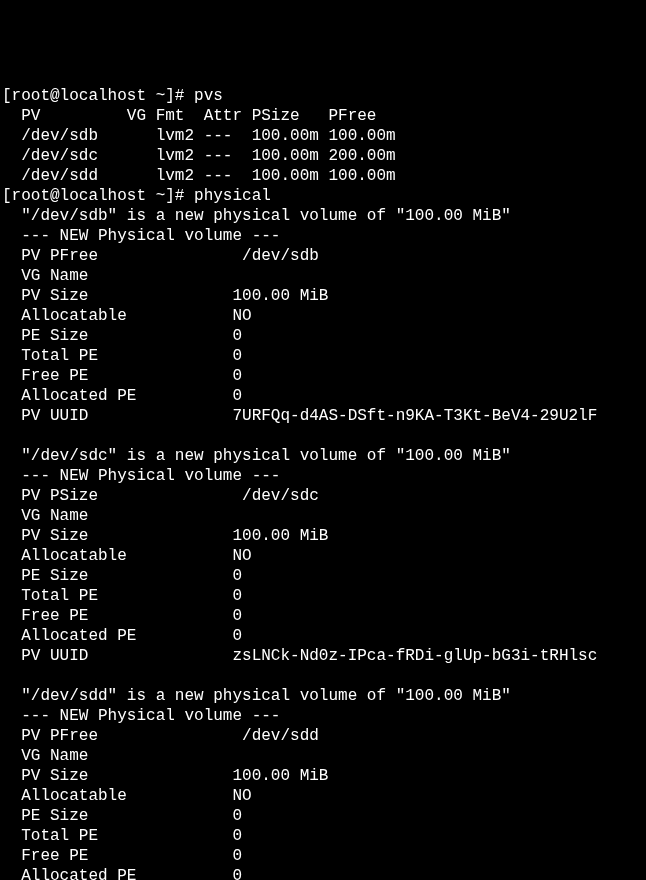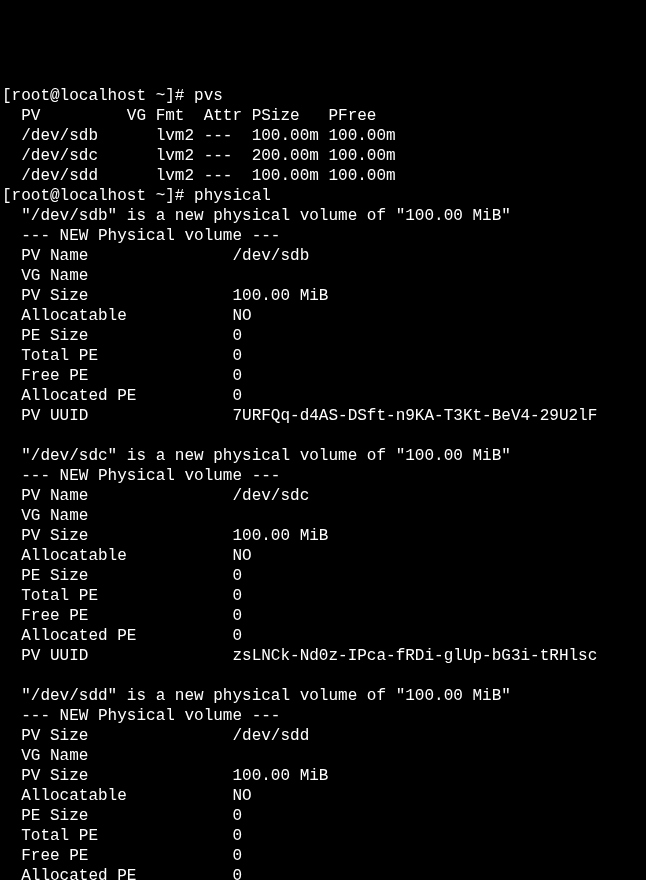--- a/index.html
+++ b/index.html
@@ -21,50 +21,50 @@
     }
   </style>
 </head>
 <body>
 
 
 
 <div><span>[root@localhost ~]# </span><span>pvs</span>
 <span>  PV         VG Fmt  Attr PSize   PFree  </span>
 <span>  /dev/sdb      lvm2 ---  100.00m 100.00m</span>
-<span>  /dev/sdc      lvm2 ---  200.00m 100.00m</span>
+<span>  /dev/sdc      lvm2 ---  100.00m 200.00m</span>
 <span>  /dev/sdd      lvm2 ---  100.00m 100.00m</span>
 <span>[root@localhost ~]# </span><span>physical</span>
 <span>  "/dev/sdb" is a new physical volume of "100.00 MiB"</span>
 <span>  --- NEW Physical volume ---</span>
-<span>  PV Name               /dev/sdb</span>
+<span>  PV PFree               /dev/sdb</span>
 <span>  VG Name               </span>
 <span>  PV Size               100.00 MiB</span>
 <span>  Allocatable           NO</span>
 <span>  PE Size               0   </span>
 <span>  Total PE              0</span>
 <span>  Free PE               0</span>
 <span>  Allocated PE          0</span>
 <span>  PV UUID               7URFQq-d4AS-DSft-n9KA-T3Kt-BeV4-29U2lF</span>
 <span>   </span>
 <span>  "/dev/sdc" is a new physical volume of "100.00 MiB"</span>
 <span>  --- NEW Physical volume ---</span>
-<span>  PV Name               /dev/sdc</span>
+<span>  PV PSize               /dev/sdc</span>
 <span>  VG Name               </span>
 <span>  PV Size               100.00 MiB</span>
 <span>  Allocatable           NO</span>
 <span>  PE Size               0   </span>
 <span>  Total PE              0</span>
 <span>  Free PE               0</span>
 <span>  Allocated PE          0</span>
 <span>  PV UUID               zsLNCk-Nd0z-IPca-fRDi-glUp-bG3i-tRHlsc</span>
 <span>   </span>
 <span>  "/dev/sdd" is a new physical volume of "100.00 MiB"</span>
 <span>  --- NEW Physical volume ---</span>
-<span>  PV Size               /dev/sdd</span>
+<span>  PV PFree               /dev/sdd</span>
 <span>  VG Name               </span>
 <span>  PV Size               100.00 MiB</span>
 <span>  Allocatable           NO</span>
 <span>  PE Size               0   </span>
 <span>  Total PE              0</span>
 <span>  Free PE               0</span>
 <span>  Allocated PE          0</span>
 
 
 </div>

